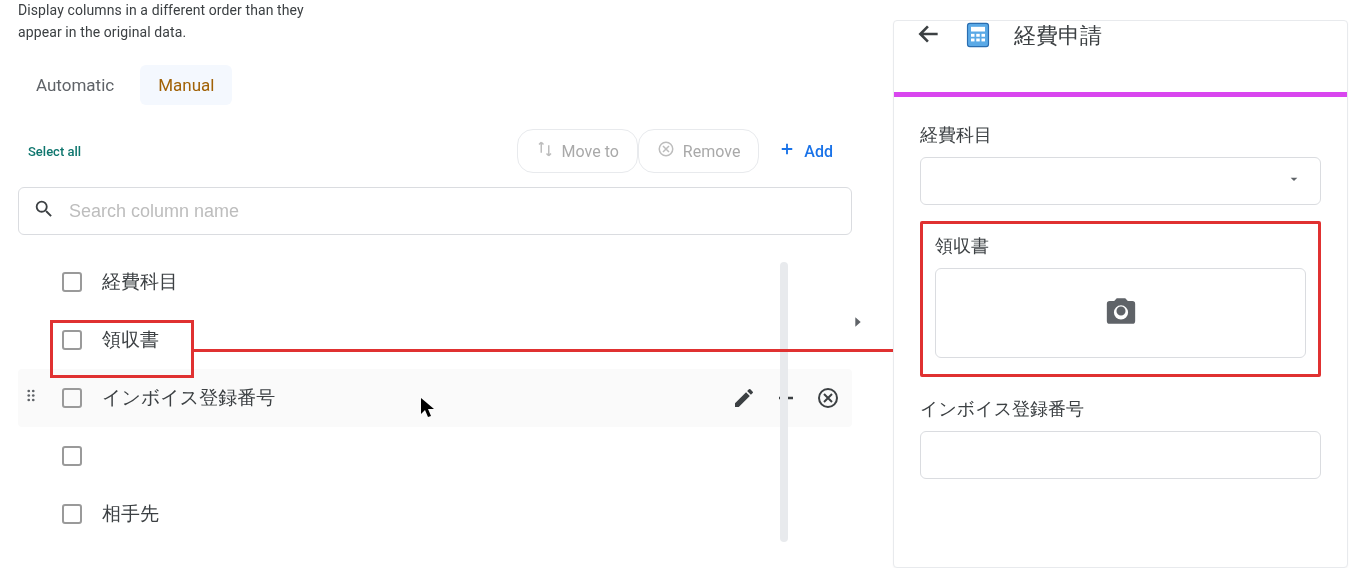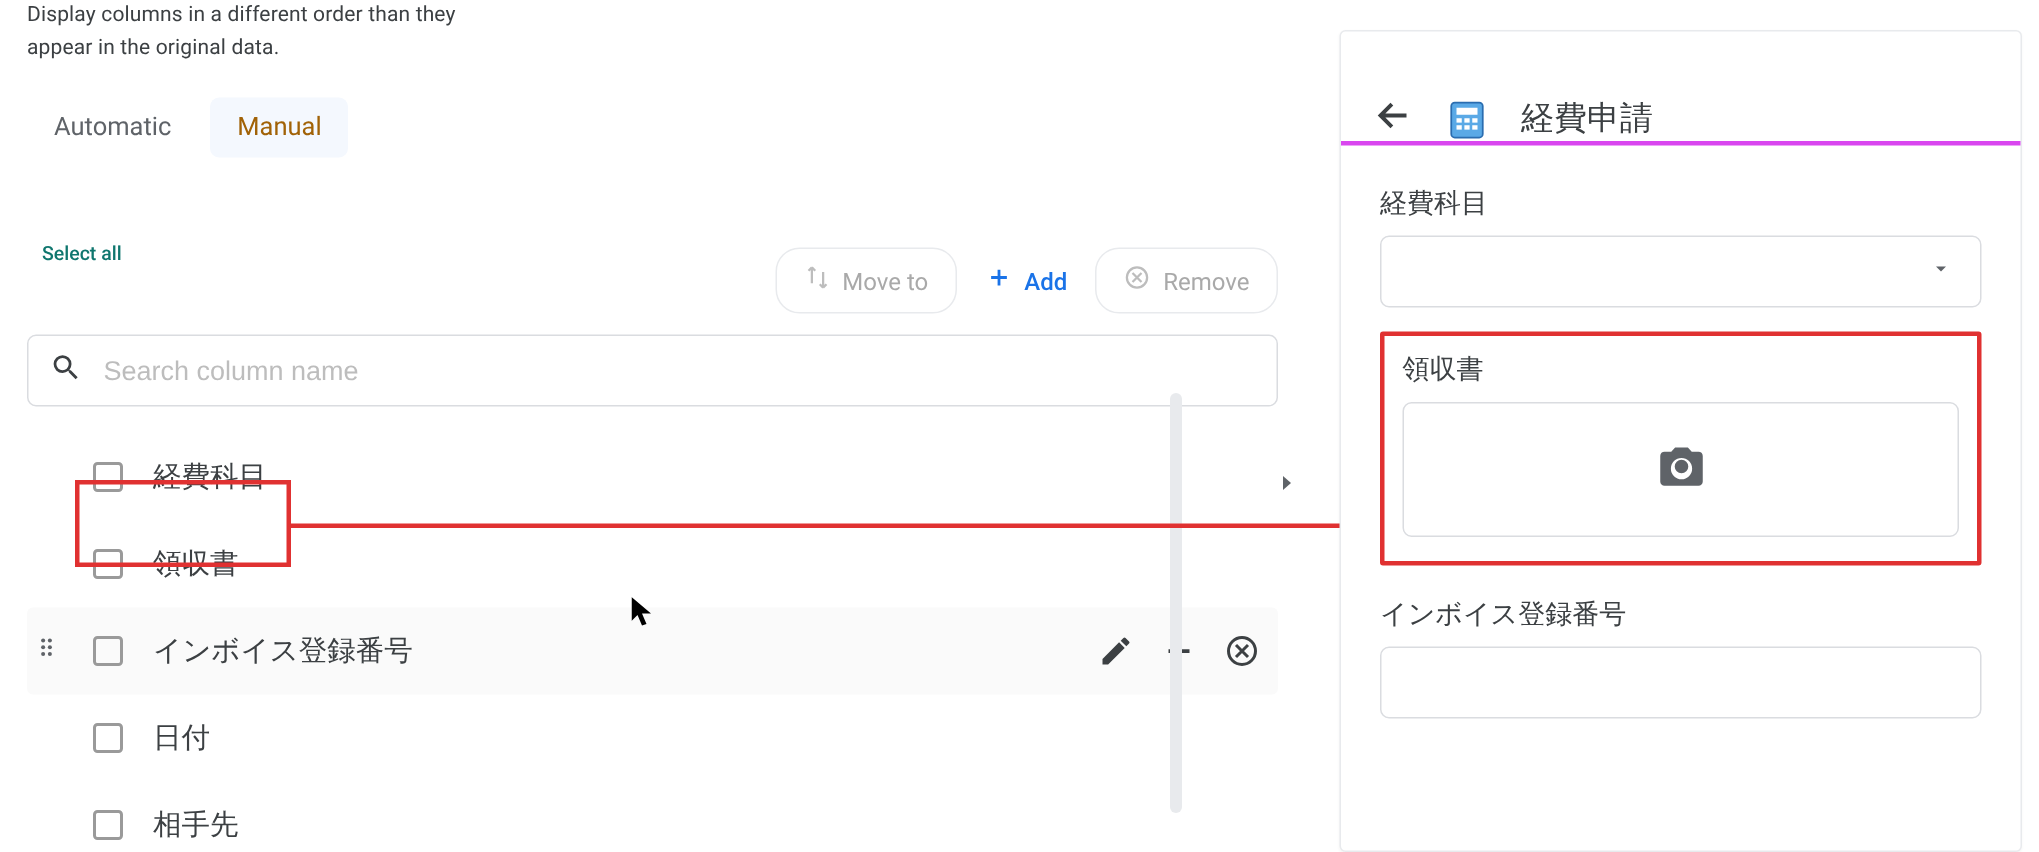--- a/index.html
+++ b/index.html
@@ -5,21 +5,21 @@
   * { box-sizing: border-box; margin: 0; padding: 0; }
   html, body { width: 1359px; height: 568px; font-family: "Roboto", "Helvetica Neue", Arial, sans-serif; color: #3c4043; background: #fff; position: relative; overflow: hidden; }
   .left-pane { position: absolute; left: 0; top: 0; width: 870px; height: 568px; padding: 0 18px; }
   .desc { font-size: 14px; color: #3c4043; line-height: 1.55; margin-top: 0; letter-spacing: .1px; max-width: 330px; }
   .tabs { display: flex; gap: 8px; margin-top: 22px; }
   .tab { padding: 10px 18px; font-size: 17px; color: #5f6368; background: transparent; border-radius: 6px; cursor: pointer; }
   .tab.active { color: #a16207; background: #f4f8fe; font-weight: 400; }
   .actionbar { display: flex; align-items: center; margin-top: 24px; }
   .selectall { color: #0f766e; font-size: 13px; font-weight: 500; cursor: pointer; padding: 6px 10px; border-radius: 6px; }
   .spacer { flex: 1; }
-  .btn { display: inline-flex; align-items: center; gap: 8px; padding: 10px 18px; font-size: 16px; border-radius: 16px; border: 1px solid transparent; cursor: pointer; margin-top: 36px; }
+  .btn { display: inline-flex; align-items: center; gap: 8px; padding: 10px 18px; font-size: 16px; border-radius: 16px; border: 1px solid transparent; cursor: pointer; }
   .btn.disabled { color: #a9a9a9; border: 1px solid #e8eaed; cursor: default; }
   .btn.primary { color: #1a73e8; font-weight: 500; }
   .btn svg { width: 18px; height: 18px; }
   .searchwrap { margin-top: 14px; display: flex; align-items: center; border: 1px solid #dadce0; border-radius: 6px; height: 48px; padding: 0 14px; }
   .searchwrap input { border: none; outline: none; font-size: 18px; width: 100%; color: #404040; background: transparent; }
   .searchwrap input::placeholder { color: #bdbdbd; }
   .searchwrap svg { width: 22px; height: 22px; margin-right: 14px; fill: #3c4043; }
   .list { margin-top: 18px; position: relative; }
   .row { display: flex; align-items: center; height: 58px; padding-left: 44px; font-size: 19px; color: #3c4043; position: relative; border-radius: 4px; }
   .row.hover { background: #fafafa; }
@@ -36,21 +36,21 @@
   .hb-left { left: 50px; top: 320px; width: 144px; height: 58px; }
   
   .hb-conn { position: absolute; border-top: 3px solid #e03131; left: 194px; top: 349px; width: 720px; pointer-events: none; }
   .scrollbar { position: absolute; left: 780px; top: 262px; width: 8px; height: 280px; background: #e8eaed; border-radius: 4px; }
   
   .collapse { position: absolute; left: 848px; top: 312px; width: 20px; height: 20px; display: flex; align-items: center; justify-content: center; color: #5f6368; cursor: pointer; }
   
   .cursor { position: absolute; left: 421px; top: 398px; pointer-events: none; }
   
   .right-pane { position: absolute; left: 893px; top: 20px; width: 455px; height: 548px; background: #fff; border: 1px solid #e8eaed; border-radius: 4px; box-shadow: 0 1px 2px rgba(0,0,0,.04); }
-  .right-header { display: flex; align-items: flex-end; height: 76px; border-bottom: 3px solid #d946ef; padding: 0 22px; gap: 22px; }
+  .right-header { display: flex; align-items: flex-start; height: 76px; border-bottom: 5px solid #d946ef; padding: 0 22px; gap: 22px; }
   .back { color: #3c4043; cursor: pointer; }
   .calc-icon { width: 28px; height: 28px; flex: 0 0 auto; }
   .right-title { font-size: 22px; color: #3c4043; font-weight: 400; }
   .right-body { padding: 26px 26px 0; display: flex; flex-direction: column; gap: 20px; }
   .field-label { font-size: 18px; color: #3c4043; margin-bottom: 10px; }
   .select { border: 1px solid #dadce0; border-radius: 6px; height: 48px; display: flex; align-items: center; justify-content: flex-end; padding: 0 18px; color: #5f6368; cursor: pointer; }
   .image-field-box { border: 3px solid #e03131; border-radius: 2px; padding: 10px 12px 16px; margin-top: -4px; }
   .img-drop { border: 1px solid #dadce0; border-radius: 6px; height: 90px; display: flex; align-items: center; justify-content: center; cursor: pointer; }
   .img-drop svg { width: 34px; height: 34px; fill: #5f6368; }
   .plain-input { border: 1px solid #dadce0; border-radius: 6px; height: 48px; width: 100%; padding: 0 14px; font-size: 16px; color: #3c4043; }
@@ -70,36 +70,36 @@
     <span class="selectall">Select all</span>
     <span class="spacer"></span>
     <span class="btn disabled">
       <span>
         <svg viewBox="0 0 24 24" fill="none" stroke="#bdbdbd" stroke-width="2">
             <path d="M7 3v14M7 3l-3 3M7 3l3 3M17 21V7M17 21l-3-3M17 21l3-3"></path>
           </svg>
       </span>
       <span>Move to</span>
     </span>
-    <span class="btn primary">
-      <span>
-        <svg viewBox="0 0 24 24" fill="none" stroke="#1a73e8" stroke-width="2.5">
-            <path d="M12 5v14M5 12h14"></path>
-          </svg>
-      </span>
-      <span>Add</span>
-    </span>
     <span class="btn disabled">
       <span>
         <svg viewBox="0 0 24 24" fill="none" stroke="#bdbdbd" stroke-width="2">
             <circle cx="12" cy="12" r="9"></circle>
             <path d="M8 8l8 8M16 8l-8 8"></path>
           </svg>
       </span>
       <span>Remove</span>
+    </span>
+    <span class="btn primary">
+      <span>
+        <svg viewBox="0 0 24 24" fill="none" stroke="#1a73e8" stroke-width="2.5">
+            <path d="M12 5v14M5 12h14"></path>
+          </svg>
+      </span>
+      <span>Add</span>
     </span>
   </div>
 
   <div class="searchwrap">
     <span>
       <svg viewBox="0 0 24 24">
           <path d="M15.5 14h-.79l-.28-.27A6.471 6.471 0 0016 9.5 6.5 6.5 0 109.5 16a6.471 6.471 0 004.23-1.57l.27.28v.79l5 4.99L20.49 19l-4.99-5zM9.5 14A4.5 4.5 0 1114 9.5 4.5 4.5 0 019.5 14z"></path>
         </svg>
     </span>
     <input type="text" placeholder="Search column name" style="">
@@ -141,21 +141,20 @@
         <span class="iconbtn">
             <svg viewBox="0 0 24 24" fill="none" stroke="#3c4043" stroke-width="2">
               <circle cx="12" cy="12" r="9"></circle>
               <path d="M8 8l8 8M16 8l-8 8"></path>
             </svg>
           </span>
       </span>
     </div>
     <div class="row">
       <span class="chk"></span>
-      <span class="rowlabel">日付</span>
     </div>
     <div class="row">
       <span class="chk"></span>
       <span class="rowlabel">相手先</span>
     </div>
   </div>
 
   <div class="scrollbar"></div>
 </div>
 

